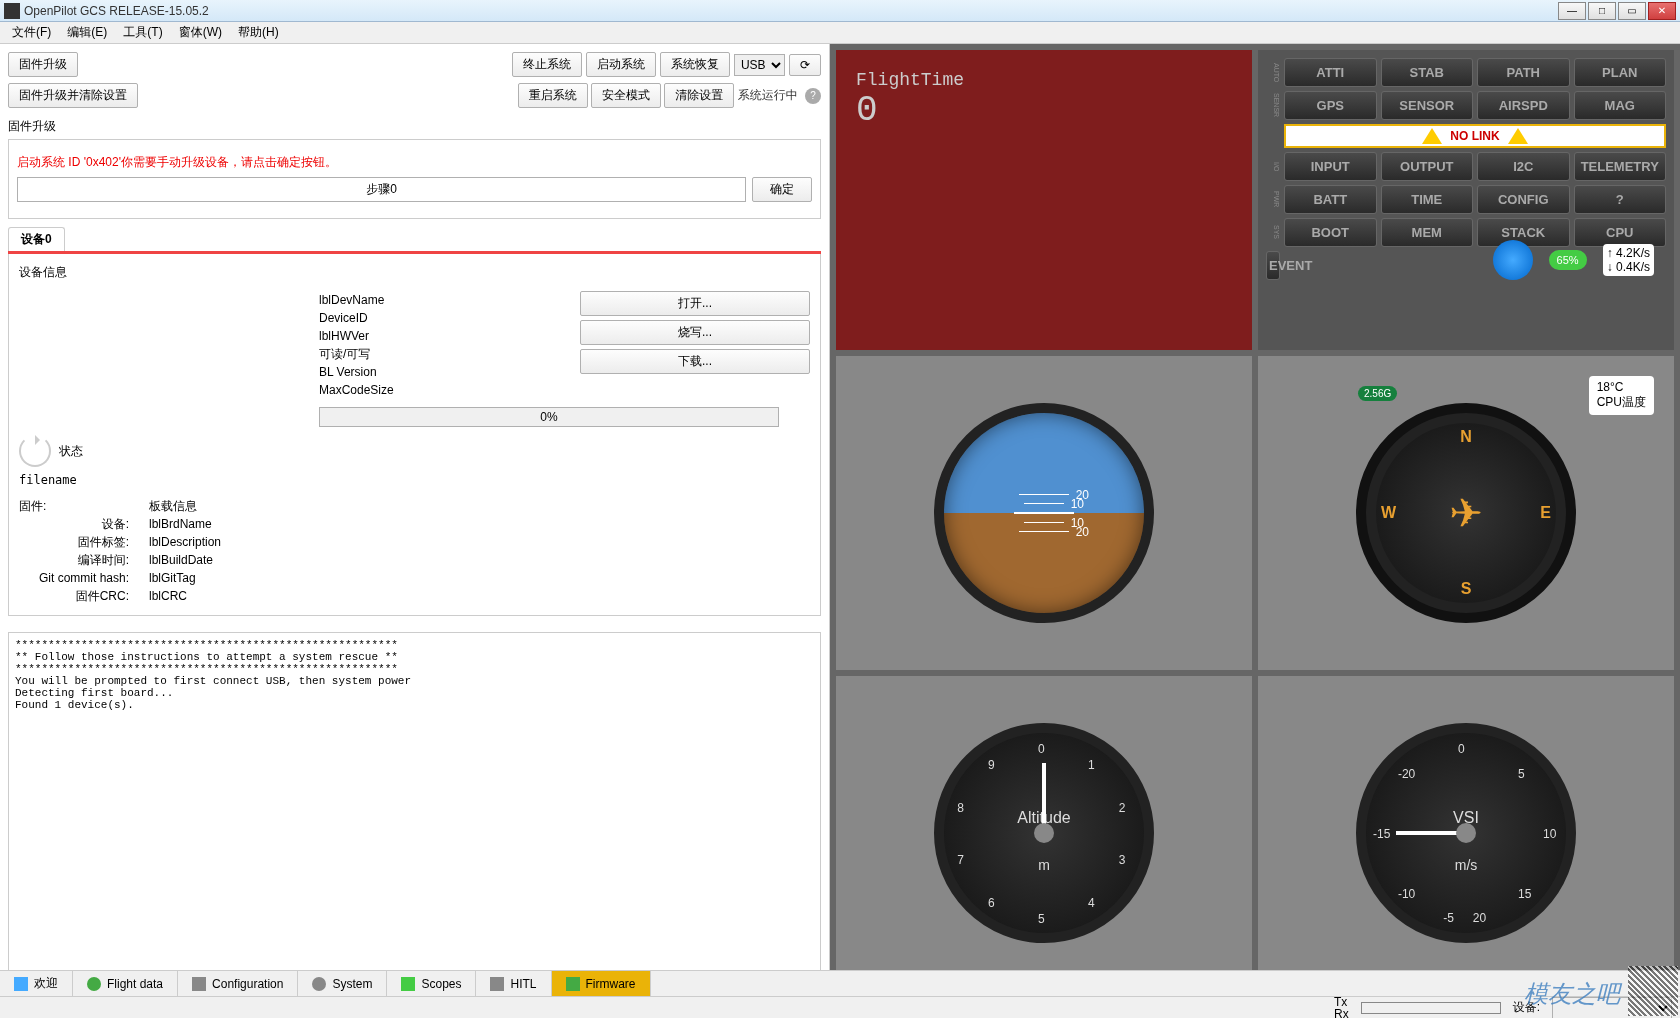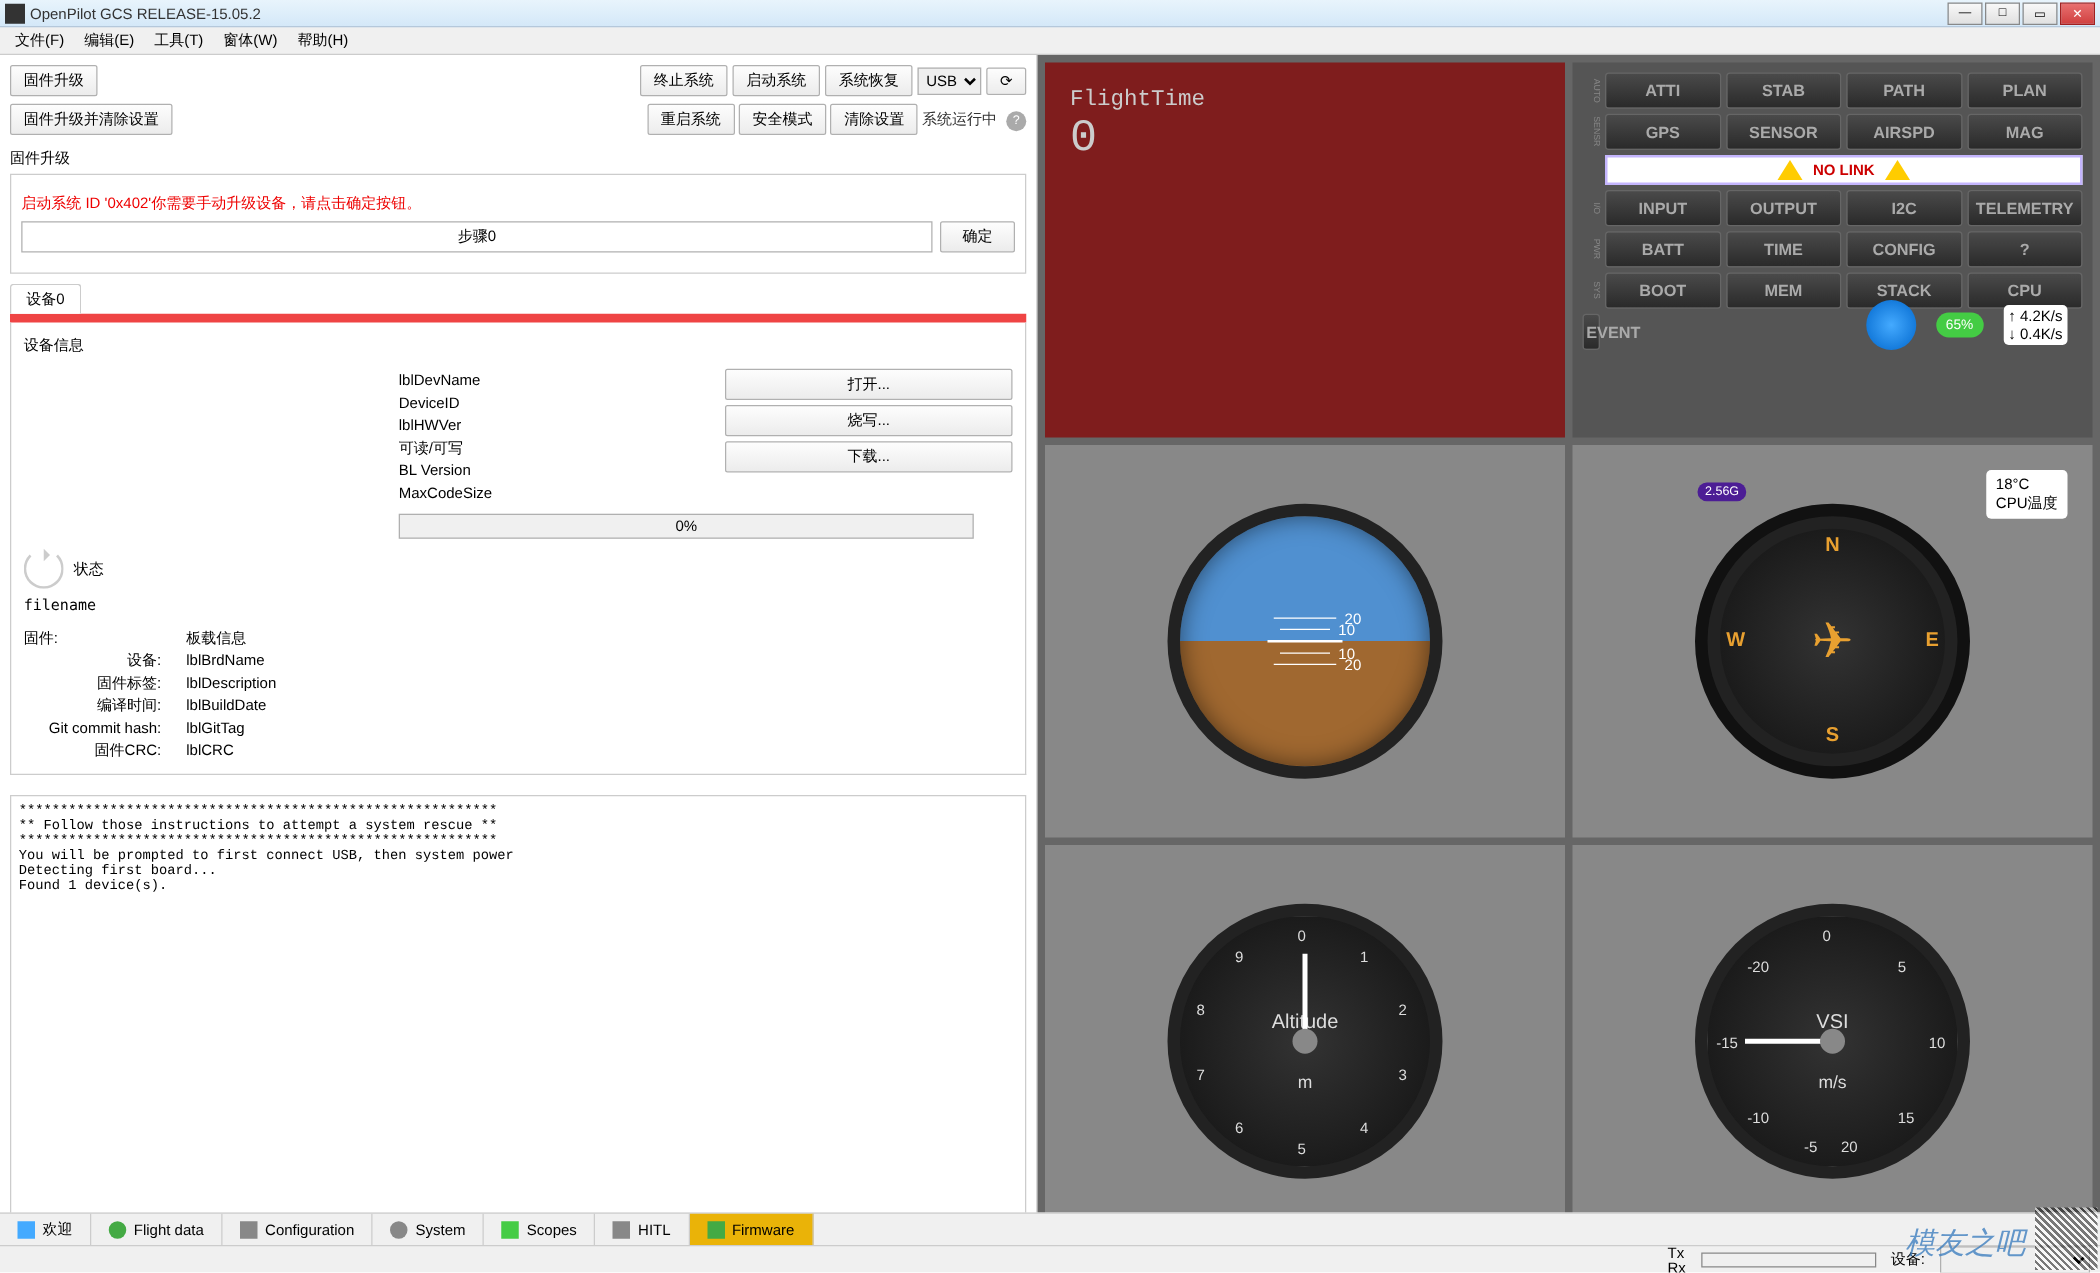--- a/index.html
+++ b/index.html
@@ -27,21 +27,21 @@
 .top-row { display: flex; justify-content: space-between; margin-bottom: 6px; }
 .top-row .left-btns { display: flex; gap: 4px; }
 .top-row .right-btns { display: flex; gap: 4px; align-items: center; }
 .second-row { display: flex; justify-content: space-between; margin-bottom: 6px; align-items: center; }
 .status-text { color: #333; font-weight: normal; }
 .help-icon { width: 16px; height: 16px; border-radius: 50%; background: #aaa; color: #fff; display: inline-flex; align-items: center; justify-content: center; font-size: 10px; margin-left: 4px; }
 .section-title { font-size: 12px; margin: 4px 0; }
 .red-text { color: #e00; margin: 6px 0; }
 .step-row { display: flex; gap: 6px; margin-bottom: 8px; }
 .step-input { flex: 1; border: 1px solid #b0b0b0; padding: 3px; text-align: center; background: #fff; }
-.tab-bar { display: flex; border-bottom: 7px solid #ef4444; }
+.tab-bar { display: flex; border-bottom: 3px solid #ef4444; font-weight: bold; }
 .tab { padding: 3px 12px; border: 1px solid #ccc; border-bottom: none; background: #fff; border-radius: 3px 3px 0 0; }
 .device-panel { border: 1px solid #ccc; border-top: none; padding: 10px; margin-bottom: 8px; }
 .info-labels { margin-left: 300px; font-family: "Courier New", monospace; line-height: 1.5; }
 .action-btns { display: flex; flex-direction: column; gap: 4px; width: 230px; }
 .action-btns .btn { width: 100%; }
 .progress-bar { border: 1px solid #b0b0b0; background: #f0f0f0; text-align: center; padding: 2px; margin-top: 8px; margin-left: 300px; width: 460px; }
 .status-row { display: flex; align-items: center; gap: 8px; margin-top: 8px; }
 .reload-icon { width: 32px; height: 32px; border: 2px solid #ccc; border-radius: 50%; border-top-color: transparent; position: relative; }
 .reload-icon::after { content: ''; position: absolute; top: -2px; right: 4px; border: 5px solid transparent; border-left-color: #ccc; }
 .firmware-grid { display: flex; gap: 20px; margin-top: 10px; }
@@ -50,21 +50,21 @@
 .console { flex: 1; border: 1px solid #ccc; padding: 6px; font-family: "Courier New", monospace; font-size: 11px; white-space: pre-wrap; overflow: auto; background: #fff; margin-top: 8px; }
 
 
 .flight-time { background: #7f1d1d; color: #ccc; padding: 20px; grid-column: 1; grid-row: 1; height: 300px; }
 .flight-time .label { font-family: "Courier New", monospace; font-size: 18px; }
 .flight-time .value { font-family: "Courier New", monospace; font-size: 36px; }
 .status-grid { background: #555; padding: 8px; grid-column: 2; grid-row: 1; height: 300px; position: relative; }
 .status-btns { display: grid; grid-template-columns: 14px repeat(4, 1fr); gap: 4px; }
 .side-label { writing-mode: vertical-rl; font-size: 7px; color: #888; text-align: center; }
 .status-btn { background: linear-gradient(#4a4a4a,#2a2a2a); border: 1px solid #666; color: #aaa; text-align: center; padding: 6px 2px; font-size: 13px; font-weight: bold; border-radius: 3px; font-family: Arial; }
-.no-link { grid-column: 2 / span 4; background: #fff; border: 2px solid #c4b5fd; color: #c00; font-size: 20px; font-weight: bold; text-align: center; padding: 2px; display: flex; align-items: center; justify-content: center; gap: 8px; }
+.no-link { grid-column: 2 / span 4; background: #fff; border: 2px solid #eab308; color: #c00; font-size: 20px; font-weight: bold; text-align: center; padding: 2px; display: flex; align-items: center; justify-content: center; gap: 8px; }
 .warn-tri { width: 0; height: 0; border-left: 10px solid transparent; border-right: 10px solid transparent; border-bottom: 16px solid #fc0; position: relative; }
 .overlay-badge { position: absolute; top: 190px; right: 20px; display: flex; align-items: center; gap: 16px; }
 .bird-icon { width: 40px; height: 40px; background: radial-gradient(circle, #4af, #06c); border-radius: 50%; }
 .pct-badge { background: #4c4; color: #fff; border-radius: 12px; padding: 4px 8px; font-size: 11px; }
 .speed-badge { background: #fff; border-radius: 4px; padding: 2px 4px; font-size: 9px; line-height: 1.2; }
 
 .gauge-panel { background: #888; display: flex; align-items: center; justify-content: center; position: relative; }
 .gauge { width: 220px; height: 220px; border-radius: 50%; position: relative; }
 
 
@@ -72,21 +72,21 @@
 .att-scale { position: absolute; top: 50%; left: 50%; transform: translate(-50%,-50%); color: #fff; font-size: 10px; text-align: center; }
 .att-line { width: 40px; height: 1px; background: #fff; margin: 8px auto; position: relative; }
 .att-num { position: absolute; right: -20px; top: -6px; }
 
 
 .compass { background: #222; border: 10px solid #111; }
 .compass-face { position: absolute; inset: 10px; border-radius: 50%; background: radial-gradient(#333,#111); }
 .compass-dir { position: absolute; color: #e8a030; font-size: 16px; font-weight: bold; }
 .compass-plane { position: absolute; top: 50%; left: 50%; transform: translate(-50%,-50%); color: #e8a030; font-size: 40px; }
 .temp-badge { position: absolute; top: 20px; right: 20px; background: #fff; border-radius: 4px; padding: 4px 8px; font-size: 10px; }
-.ghz-badge { position: absolute; top: 30px; left: 100px; background: #4c1d95; color: #fff; border-radius: 10px; padding: 2px 6px; font-size: 10px; }
+.ghz-badge { position: absolute; top: 30px; left: 100px; background: #15803d; color: #fff; border-radius: 10px; padding: 2px 6px; font-size: 10px; }
 
 
 .round-gauge { background: radial-gradient(#333,#111); border: 10px solid #222; }
 .gauge-label { position: absolute; top: 38%; width: 100%; text-align: center; color: #ddd; font-size: 16px; }
 .gauge-unit { position: absolute; top: 62%; width: 100%; text-align: center; color: #ddd; font-size: 14px; }
 .gauge-needle { position: absolute; top: 50%; left: 50%; width: 4px; height: 70px; background: #fff; transform-origin: bottom center; transform: translate(-50%,-100%); }
 .gauge-center { position: absolute; top: 50%; left: 50%; width: 20px; height: 20px; background: #888; border-radius: 50%; transform: translate(-50%,-50%); }
 .gauge-tick { position: absolute; top: 50%; left: 50%; color: #ddd; font-size: 12px; }
 
 

